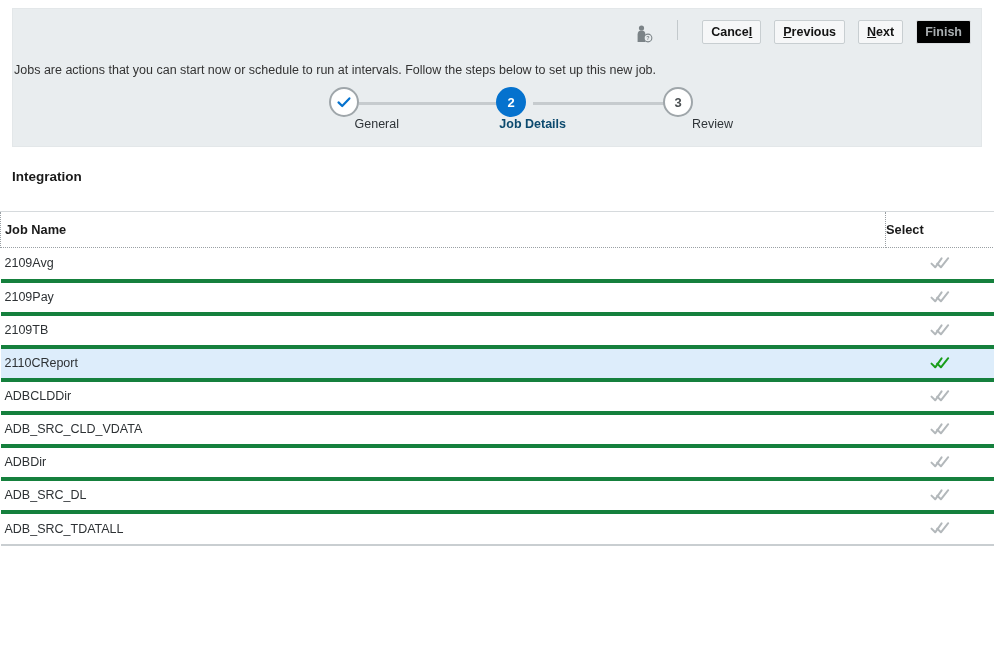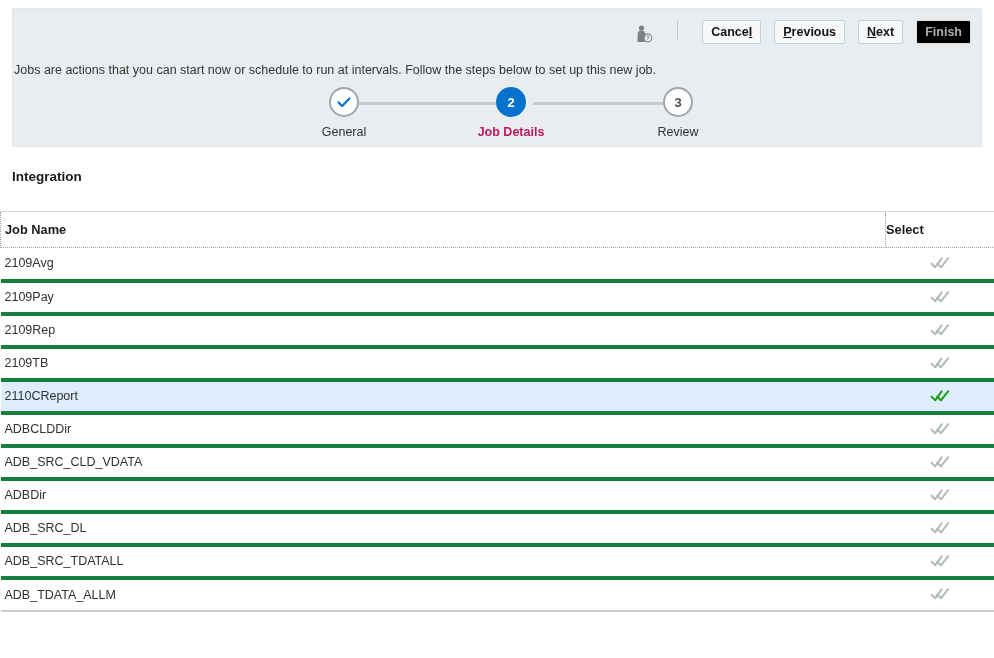--- a/index.html
+++ b/index.html
@@ -137,25 +137,26 @@
   .step-circle.done {
     border-color: #9fa6aa;
     background: #ffffff;
   }
   .step-circle.current {
     background: #0572ce;
     border-color: #0572ce;
     color: #ffffff;
   }
   .step-label {
-    margin-top: 8px;
+    margin-top: 0;
     font-size: 12.5px;
     color: #2f3438;
-  }
-  .step-label.current { font-weight: bold; color: #be185d; }
+    text-align: right;
+  }
+  .step-label.current { font-weight: bold; color: #0c4a6e; }
 
   
   .section-title {
     position: absolute;
     left: 12px;
     top: 169px;
     font-size: 13.5px;
     font-weight: bold;
     color: #1a1a1a;
   }
@@ -297,29 +298,20 @@
         <tr>
           <td>2109Pay</td>
           <td class="cell-select"><span class="check-wrap">
               <svg width="20" height="16" viewBox="0 0 20 16" aria-hidden="true">
                 <path d="M1.5 8.6 L5.2 12.3 L11.6 3.4" fill="none" stroke="#b3b8bb" stroke-width="2" stroke-linecap="round" stroke-linejoin="round"></path>
                 <path d="M7.2 8.6 L10.9 12.3 L18.2 3.2" fill="none" stroke="#b3b8bb" stroke-width="2" stroke-linecap="round" stroke-linejoin="round"></path>
               </svg>
             </span></td>
         </tr>
         <tr>
-          <td>2109Rep</td>
-          <td class="cell-select"><span class="check-wrap">
-              <svg width="20" height="16" viewBox="0 0 20 16" aria-hidden="true">
-                <path d="M1.5 8.6 L5.2 12.3 L11.6 3.4" fill="none" stroke="#b3b8bb" stroke-width="2" stroke-linecap="round" stroke-linejoin="round"></path>
-                <path d="M7.2 8.6 L10.9 12.3 L18.2 3.2" fill="none" stroke="#b3b8bb" stroke-width="2" stroke-linecap="round" stroke-linejoin="round"></path>
-              </svg>
-            </span></td>
-        </tr>
-        <tr>
           <td>2109TB</td>
           <td class="cell-select"><span class="check-wrap">
               <svg width="20" height="16" viewBox="0 0 20 16" aria-hidden="true">
                 <path d="M1.5 8.6 L5.2 12.3 L11.6 3.4" fill="none" stroke="#b3b8bb" stroke-width="2" stroke-linecap="round" stroke-linejoin="round"></path>
                 <path d="M7.2 8.6 L10.9 12.3 L18.2 3.2" fill="none" stroke="#b3b8bb" stroke-width="2" stroke-linecap="round" stroke-linejoin="round"></path>
               </svg>
             </span></td>
         </tr>
         <tr class="selected">
           <td>2110CReport</td>
@@ -361,29 +353,20 @@
           <td>ADB_SRC_DL</td>
           <td class="cell-select"><span class="check-wrap">
               <svg width="20" height="16" viewBox="0 0 20 16" aria-hidden="true">
                 <path d="M1.5 8.6 L5.2 12.3 L11.6 3.4" fill="none" stroke="#b3b8bb" stroke-width="2" stroke-linecap="round" stroke-linejoin="round"></path>
                 <path d="M7.2 8.6 L10.9 12.3 L18.2 3.2" fill="none" stroke="#b3b8bb" stroke-width="2" stroke-linecap="round" stroke-linejoin="round"></path>
               </svg>
             </span></td>
         </tr>
         <tr>
           <td>ADB_SRC_TDATALL</td>
-          <td class="cell-select"><span class="check-wrap">
-              <svg width="20" height="16" viewBox="0 0 20 16" aria-hidden="true">
-                <path d="M1.5 8.6 L5.2 12.3 L11.6 3.4" fill="none" stroke="#b3b8bb" stroke-width="2" stroke-linecap="round" stroke-linejoin="round"></path>
-                <path d="M7.2 8.6 L10.9 12.3 L18.2 3.2" fill="none" stroke="#b3b8bb" stroke-width="2" stroke-linecap="round" stroke-linejoin="round"></path>
-              </svg>
-            </span></td>
-        </tr>
-        <tr>
-          <td>ADB_TDATA_ALLM</td>
           <td class="cell-select"><span class="check-wrap">
               <svg width="20" height="16" viewBox="0 0 20 16" aria-hidden="true">
                 <path d="M1.5 8.6 L5.2 12.3 L11.6 3.4" fill="none" stroke="#b3b8bb" stroke-width="2" stroke-linecap="round" stroke-linejoin="round"></path>
                 <path d="M7.2 8.6 L10.9 12.3 L18.2 3.2" fill="none" stroke="#b3b8bb" stroke-width="2" stroke-linecap="round" stroke-linejoin="round"></path>
               </svg>
             </span></td>
         </tr>
       </tbody>
   </table>
 </div>

